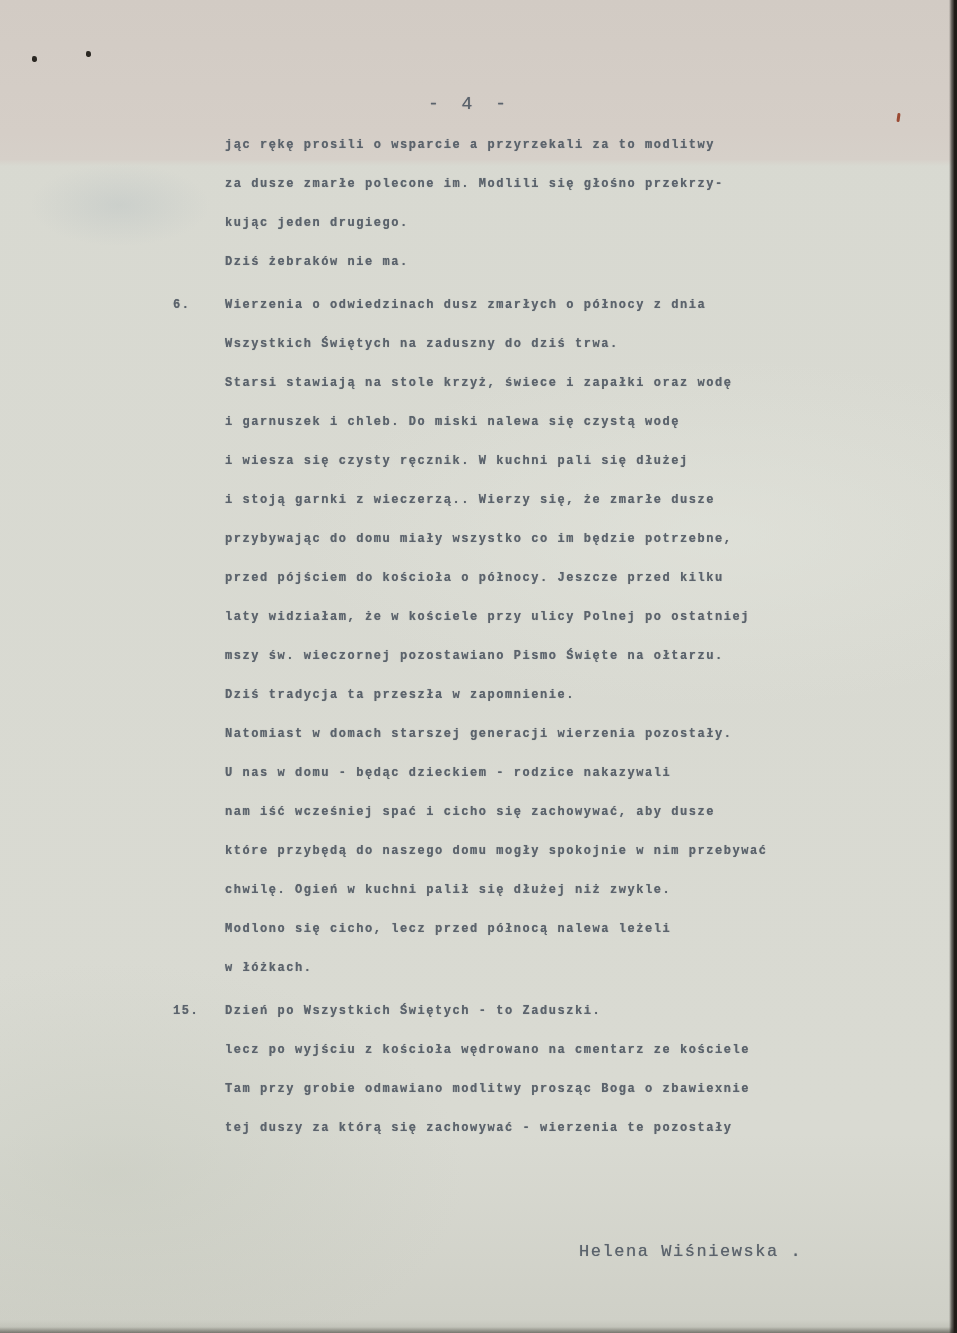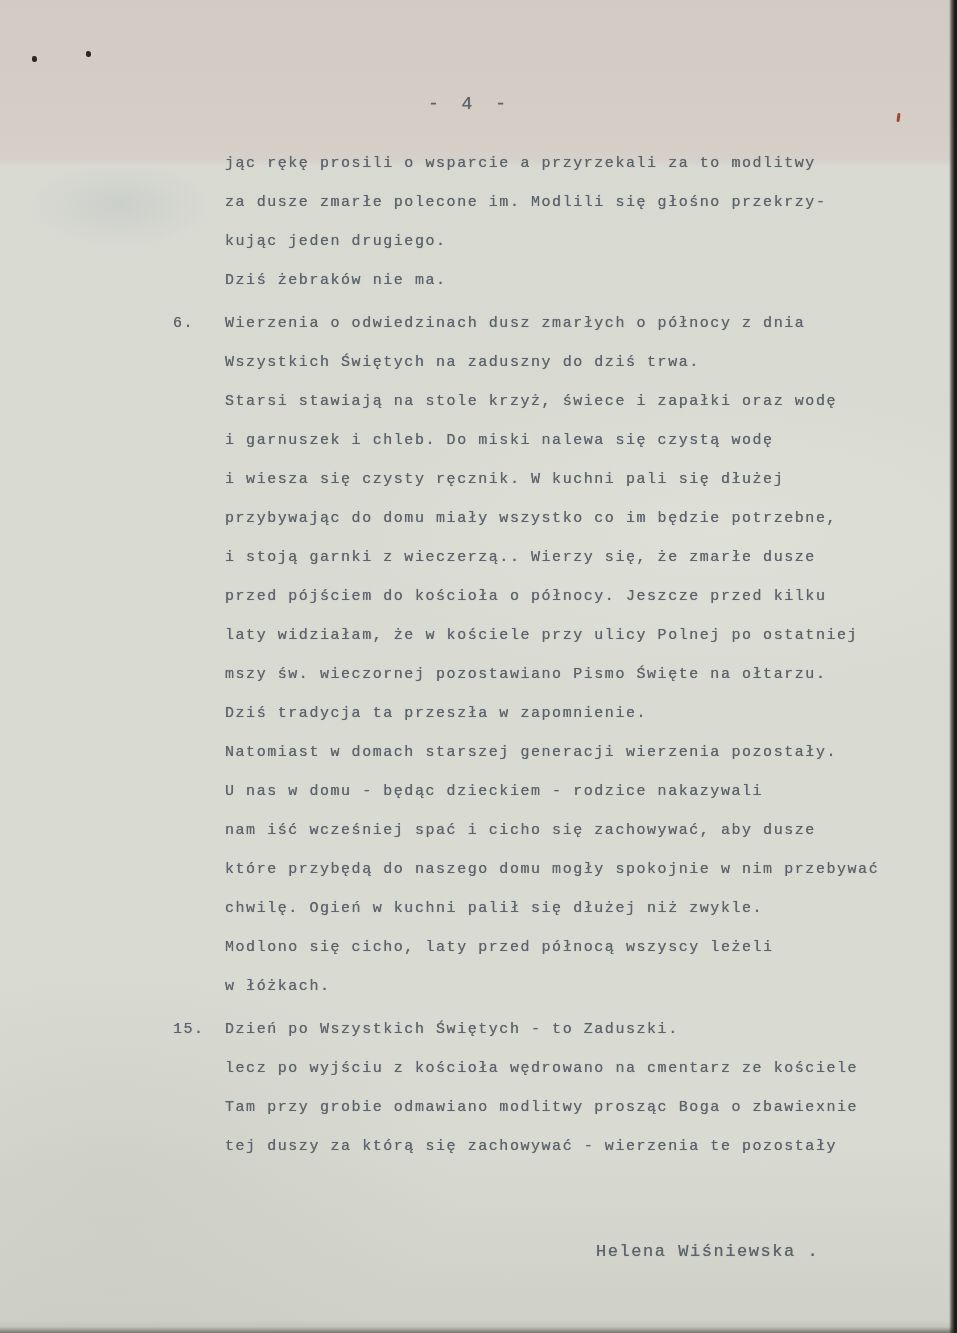--- a/index.html
+++ b/index.html
@@ -49,43 +49,44 @@
   .page-number {
     position: absolute;
     left: 428px; top: 94px;
     font-size: 18px;
     letter-spacing: 6px;
     color: #5b636c;
     text-shadow: 0 0 0.7px rgba(91,99,108,0.85);
   }
   .text-body {
     position: absolute;
-    left: 225px; top: 144px;
+    left: 225px; top: 126px;
     width: 700px;
     color: #5b636c;
-    font-size: 15px;
+    font-size: 12px;
     letter-spacing: 1.55px;
     text-shadow: 0 0 0.7px rgba(91,99,108,0.8);
+    font-weight: bold;
   }
   .block { margin: 0 0 4px 0; }
   .line {
     white-space: pre;
     height: 39px;
     line-height: 39px;
     position: relative;
     overflow: visible;
   }
   .item-number {
     position: absolute;
     left: -52px;
     top: 0;
   }
   .signature {
     position: absolute;
-    left: 596px; top: 1232px;
+    left: 579px; top: 1232px;
     color: #5b636c;
     font-size: 17px;
     letter-spacing: 1.55px;
     line-height: 39px;
     white-space: pre;
     text-shadow: 0 0 0.7px rgba(91,99,108,0.8);
   }
   .dot {
     position: absolute;
     background: #2a2722;
@@ -121,32 +122,32 @@
         <div class="line">za dusze zmarłe polecone im. Modlili się głośno przekrzy-</div>
         <div class="line">kując jeden drugiego.</div>
         <div class="line">Dziś żebraków nie ma.</div>
       </div>
       <div class="block">
         <div class="line">Wierzenia o odwiedzinach dusz zmarłych o północy z dnia<span class="item-number">6.</span></div>
         <div class="line">Wszystkich Świętych na zaduszny do dziś trwa.</div>
         <div class="line">Starsi stawiają na stole krzyż, świece i zapałki oraz wodę</div>
         <div class="line">i garnuszek i chleb. Do miski nalewa się czystą wodę</div>
         <div class="line">i wiesza się czysty ręcznik. W kuchni pali się dłużej</div>
+        <div class="line">i stoją garnki z wieczerzą.. Wierzy się, że zmarłe dusze</div>
         <div class="line">przybywając do domu miały wszystko co im będzie potrzebne,</div>
-        <div class="line">i stoją garnki z wieczerzą.. Wierzy się, że zmarłe dusze</div>
         <div class="line">przed pójściem do kościoła o północy. Jeszcze przed kilku</div>
         <div class="line">laty widziałam, że w kościele przy ulicy Polnej po ostatniej</div>
         <div class="line">mszy św. wieczornej pozostawiano Pismo Święte na ołtarzu.</div>
         <div class="line">Dziś tradycja ta przeszła w zapomnienie.</div>
         <div class="line">Natomiast w domach starszej generacji wierzenia pozostały.</div>
         <div class="line">U nas w domu - będąc dzieckiem - rodzice nakazywali</div>
         <div class="line">nam iść wcześniej spać i cicho się zachowywać, aby dusze</div>
         <div class="line">które przybędą do naszego domu mogły spokojnie w nim przebywać</div>
         <div class="line">chwilę. Ogień w kuchni palił się dłużej niż zwykle.</div>
-        <div class="line">Modlono się cicho, laty przed północą wszyscy leżeli</div>
+        <div class="line">Modlono się cicho, lecz przed północą nalewa leżeli</div>
         <div class="line">w łóżkach.</div>
       </div>
       <div class="block">
         <div class="line">Dzień po Wszystkich Świętych - to Zaduszki.<span class="item-number">15.</span></div>
         <div class="line">lecz po wyjściu z kościoła wędrowano na cmentarz ze kościele</div>
         <div class="line">Tam przy grobie odmawiano modlitwy prosząc Boga o zbawiexnie</div>
         <div class="line">tej duszy za którą się zachowywać - wierzenia te pozostały</div>
       </div>
     </div>
 

